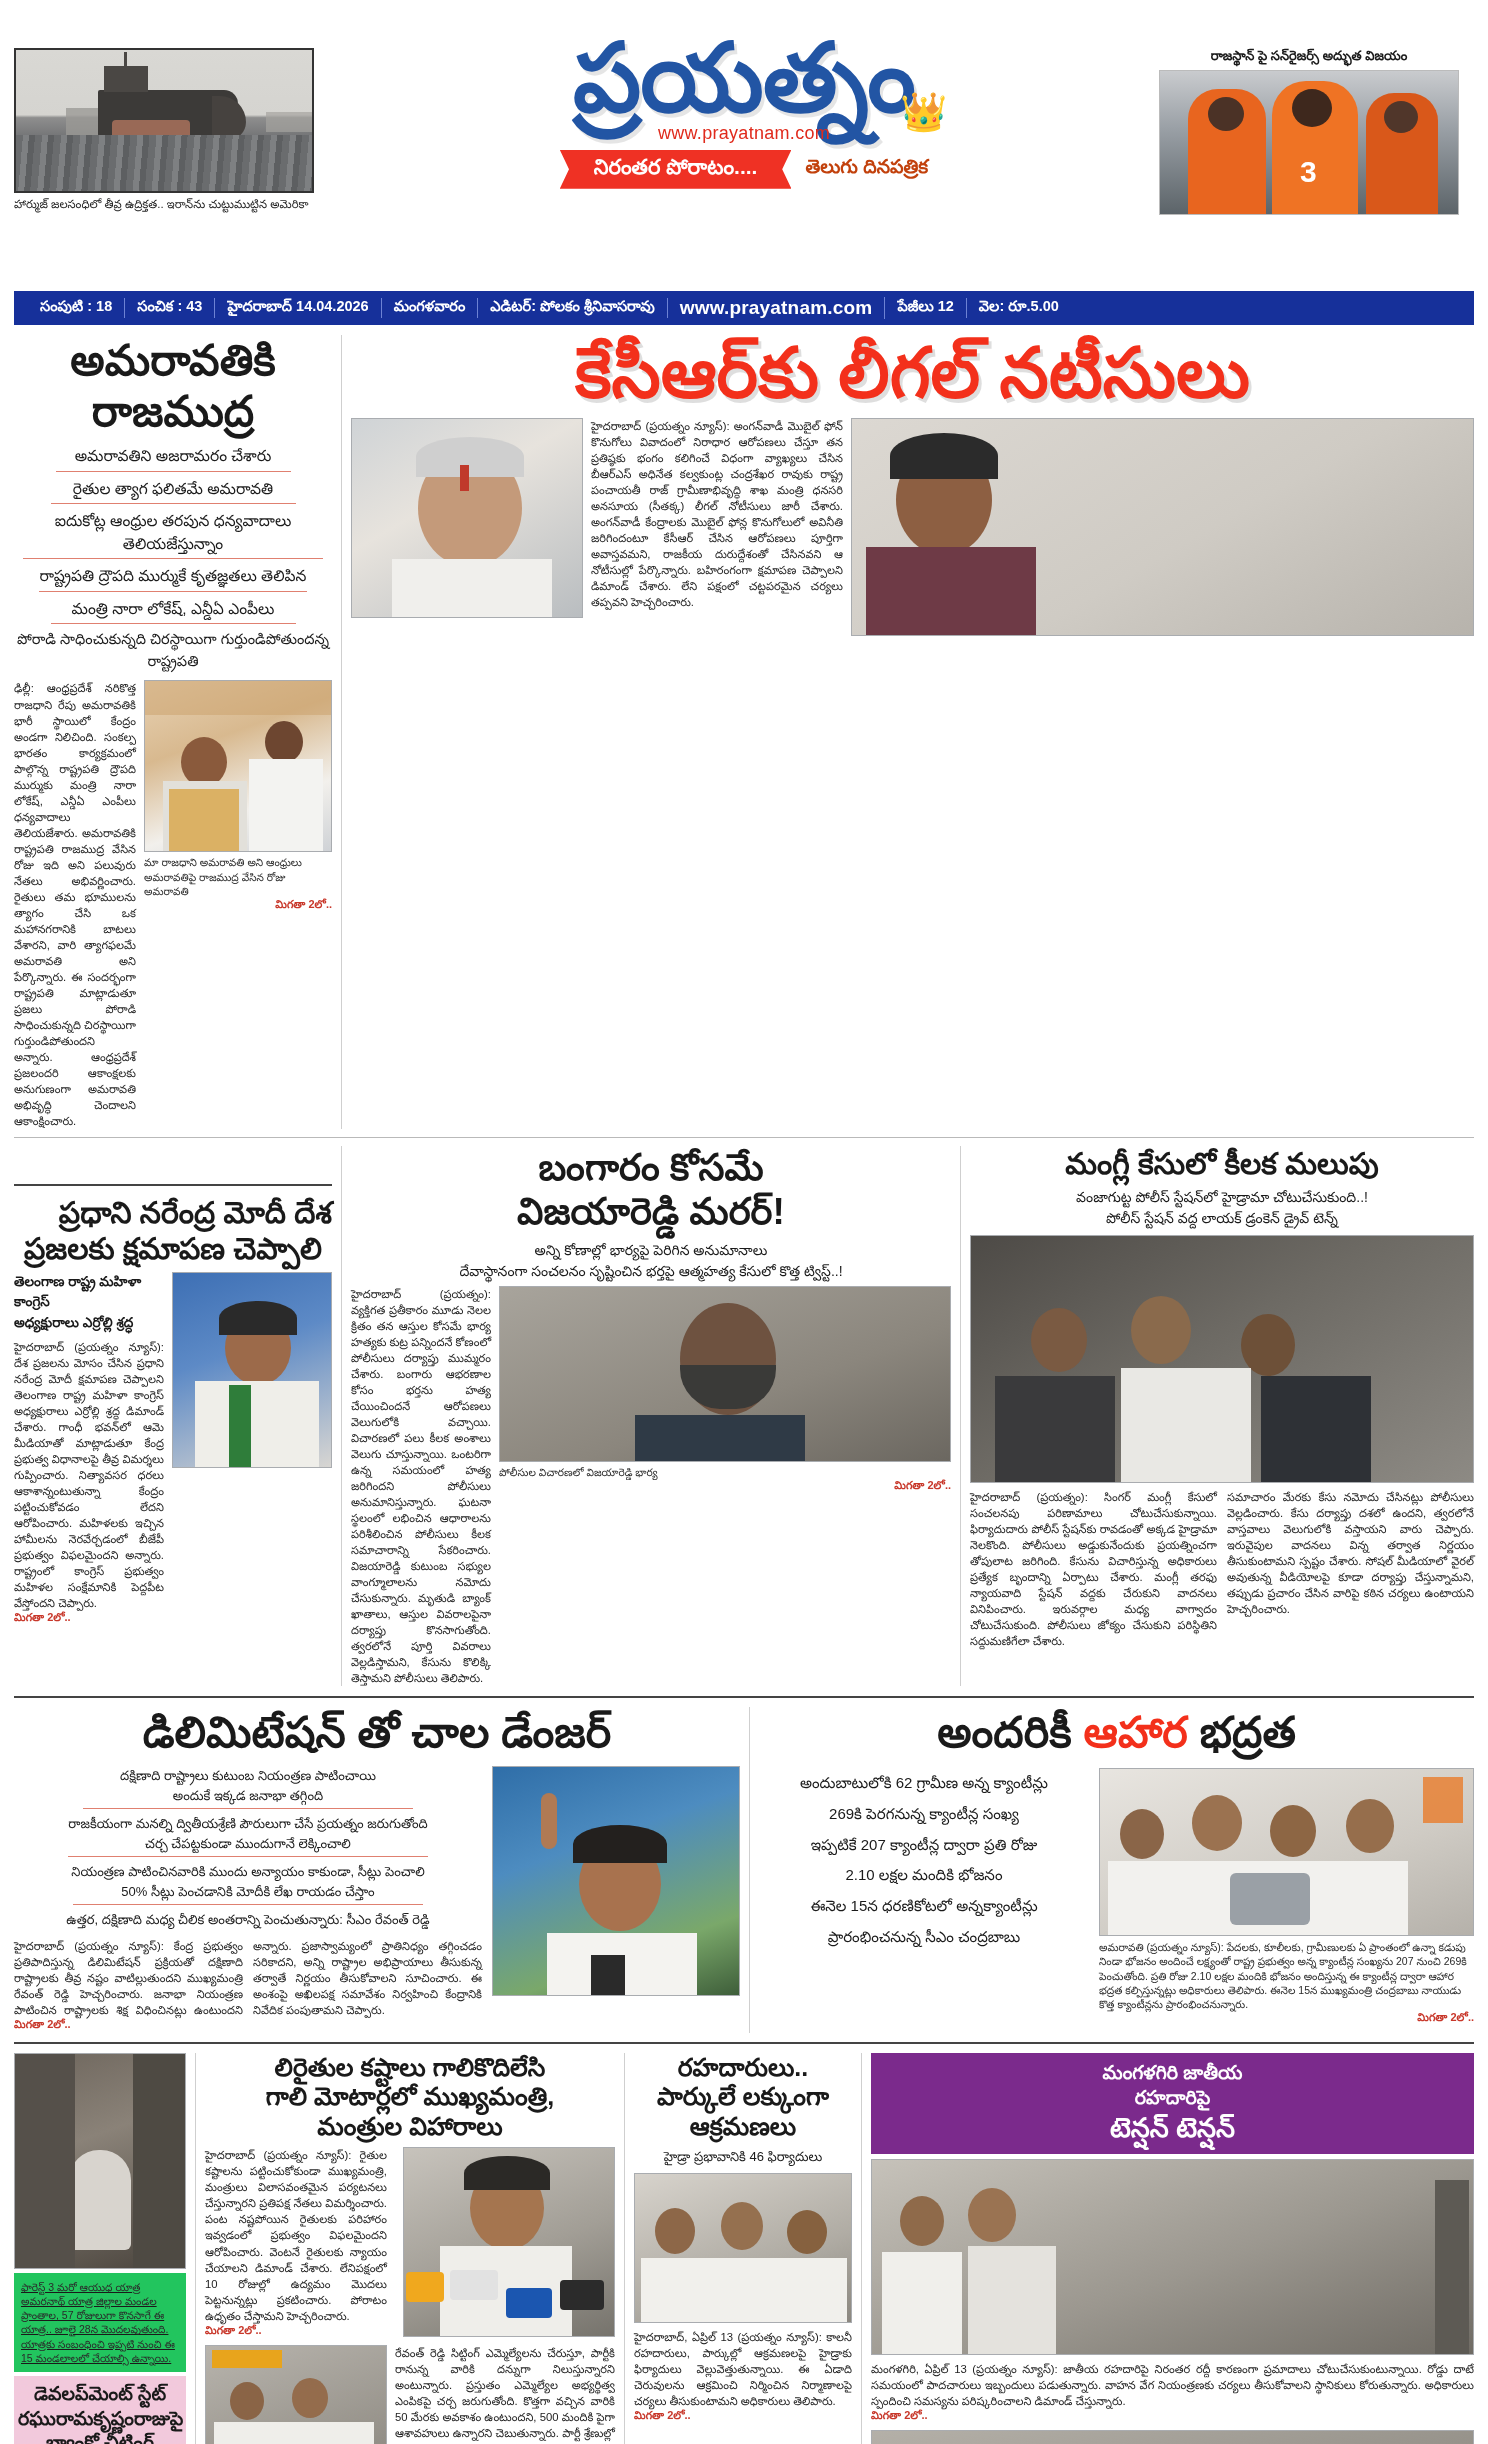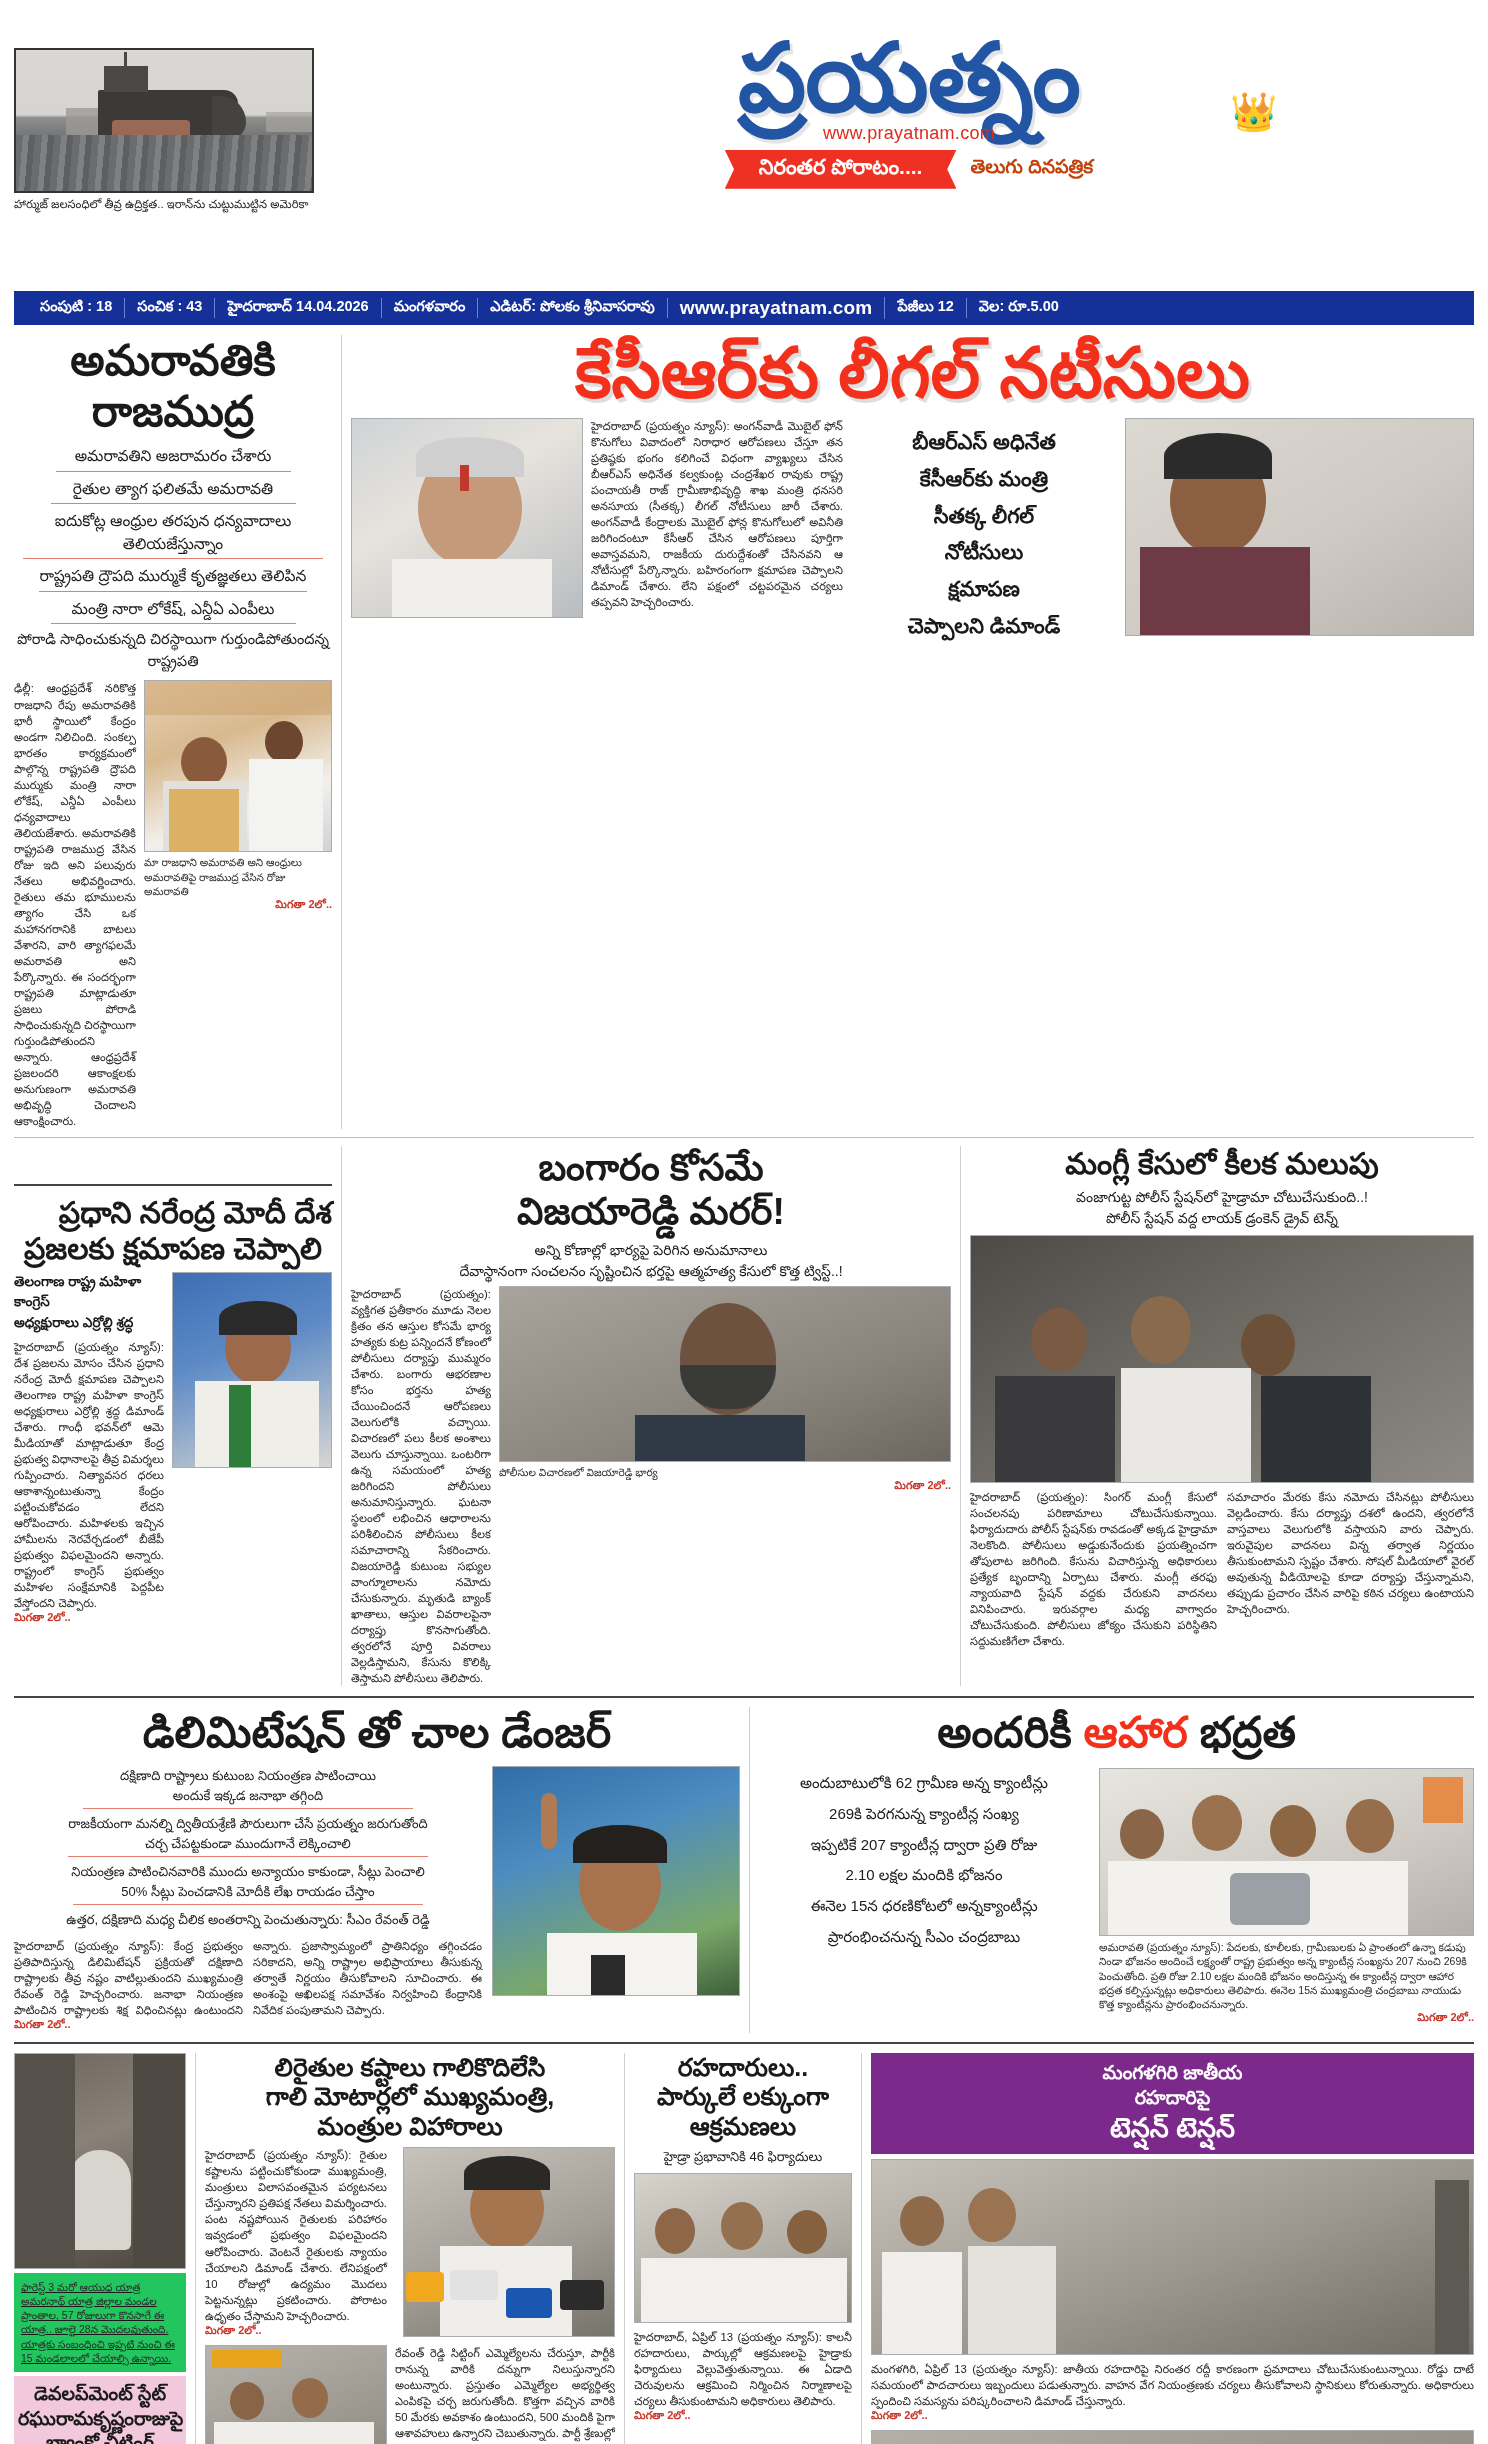--- a/index.html
+++ b/index.html
@@ -135,20 +135,32 @@
     <div class="mh-center">
       <div class="logo-word">ప్రయత్నం</div>
       <div class="logo-ganesh">👑</div>
       <div class="logo-url">www.prayatnam.com</div>
       <div class="logo-ribbon-wrap">
         <div class="logo-ribbon">నిరంతర పోరాటం....</div>
         <div class="logo-tag">తెలుగు దినపత్రిక</div>
       </div>
     </div>
 
+    <div class="mh-right">
+      <div class="cricket-cap">రాజస్థాన్ పై సన్‌రైజర్స్ అద్భుత విజయం</div>
+      <div class="cricket-photo">
+        <div class="cp-p1"></div>
+          <div class="cp-p2"></div>
+          <div class="cp-p3"></div>
+        <div class="cp-h1"></div>
+          <div class="cp-h2"></div>
+          <div class="cp-h3"></div>
+        <div class="cp-num">3</div>
+      </div>
+    </div>
   </div>
 
   <div class="infobar">
     <span class="ib-first">సంపుటి : 18</span>
     <span>సంచిక : 43</span>
     <span>హైదరాబాద్  14.04.2026</span>
     <span>మంగళవారం</span>
     <span>ఎడిటర్: పోలకం శ్రీనివాసరావు</span>
     <span class="ib-url">www.prayatnam.com</span>
     <span>పేజీలు 12</span>
@@ -198,30 +210,20 @@
             <div style="position:absolute;left:64px;top:18px;width:108px;height:40px;background:#cfcfcf;border-radius:50% 50% 0 0;"></div>
             <div style="position:absolute;left:108px;top:46px;width:9px;height:26px;background:#c0392b;"></div>
             <div style="position:absolute;left:40px;top:140px;width:160px;height:60px;background:#f0efec;"></div>
           </div>
         </div>
 
         <div style="width:252px;">
           <div class="body-txt">హైదరాబాద్ (ప్రయత్నం న్యూస్): అంగన్‌వాడీ మొబైల్ ఫోన్ కొనుగోలు వివాదంలో నిరాధార ఆరోపణలు చేస్తూ తన ప్రతిష్ఠకు భంగం కలిగించే విధంగా వ్యాఖ్యలు చేసిన బీఆర్ఎస్ అధినేత కల్వకుంట్ల చంద్రశేఖర రావుకు రాష్ట్ర పంచాయతీ రాజ్ గ్రామీణాభివృద్ధి శాఖ మంత్రి ధనసరి అనసూయ (సీతక్క) లీగల్ నోటీసులు జారీ చేశారు. అంగన్‌వాడీ కేంద్రాలకు మొబైల్ ఫోన్ల కొనుగోలులో అవినీతి జరిగిందంటూ కేసీఆర్ చేసిన ఆరోపణలు పూర్తిగా అవాస్తవమని, రాజకీయ దురుద్దేశంతో చేసినవని ఆ నోటీసుల్లో పేర్కొన్నారు. బహిరంగంగా క్షమాపణ చెప్పాలని డిమాండ్ చేశారు. లేని పక్షంలో చట్టపరమైన చర్యలు తప్పవని హెచ్చరించారు.</div>
         </div>
 
-        <div style="width:266px;padding-top:6px;">
-          <div class="bullets">
-            <div>బీఆర్ఎస్ అధినేత</div>
-            <div>కేసీఆర్‌కు మంత్రి</div>
-            <div>సీతక్క లీగల్</div>
-            <div>నోటీసులు</div>
-            <div>క్షమాపణ</div>
-            <div>చెప్పాలని డిమాండ్</div>
-          </div>
-        </div>
 
         <div style="flex:1;">
           <div class="photo" style="width:100%;height:218px;background:linear-gradient(150deg,#dcd8d2 0%,#cfcbc4 55%,#b7b3ac 100%);">
             <div class="ph-face" style="left:44px;top:26px;width:96px;height:110px;background:#8d5f42;"></div>
             <div style="position:absolute;left:38px;top:14px;width:108px;height:46px;background:#2b2b2b;border-radius:50% 50% 0 0;"></div>
             <div style="position:absolute;left:14px;top:128px;width:170px;height:90px;background:#6e3a46;"></div>
           </div>
         </div>
       </div>
     </div>

